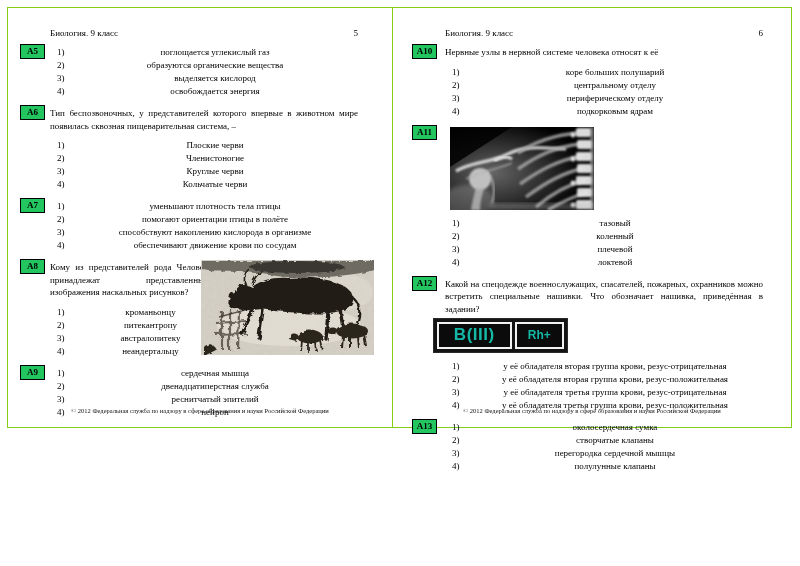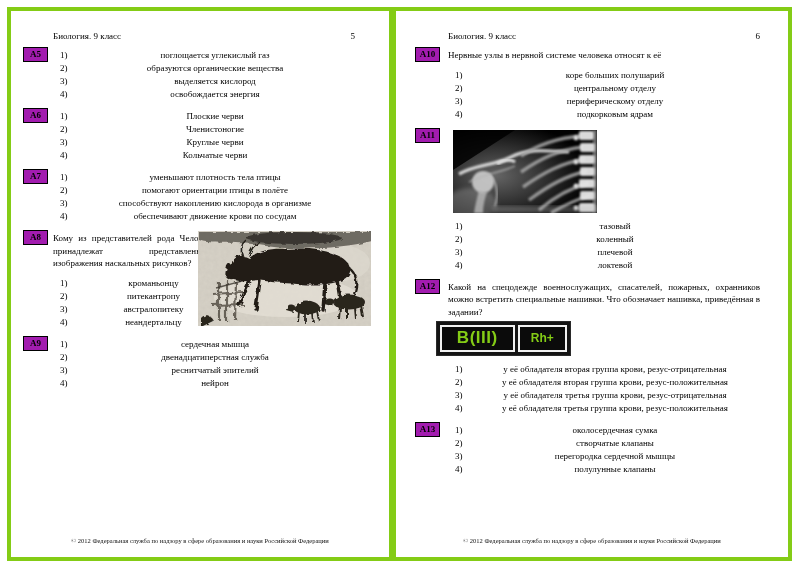--- a/index.html
+++ b/index.html
@@ -1,50 +1,50 @@
 <!DOCTYPE html>
 <html lang="ru"><head>
 <meta charset="utf-8">
 <title>Биология. 9 класс</title>
 <style>
   html,body{margin:0;padding:0;background:#fff;}
   .viewport{position:relative;width:800px;height:566px;background:#fff;overflow:hidden;
             font-family:"Liberation Serif","DejaVu Serif",serif;color:#000;}
-  .page{position:absolute;top:7px;height:554px;box-sizing:border-box;
-        border:4px solid #84cc16;background:#fff;}
+  .page{position:absolute;top:7px;height:421px;box-sizing:border-box;
+        border:1px solid #84cc16;background:#fff;}
   .page-left{left:7px;width:386px;}
   .page-right{left:392px;width:400px;}
   .page-inner{position:relative;height:100%;box-sizing:border-box;}
   .page-left  .page-inner{padding:20px 34px 0 42px;}
   .page-right .page-inner{padding:20px 28px 0 52px;}
   .page-header{display:flex;justify-content:space-between;font-size:9px;line-height:11px;margin-bottom:7px;}
   .question{position:relative;margin-bottom:9px;font-size:9px;line-height:12.5px;}
   .qbox{position:absolute;top:-2px;border:1px solid #000;font-weight:bold;text-align:center;
-        min-width:17px;padding:1px 3px;line-height:11px;background:#a21caf;font-size:9px;}
+        min-width:17px;padding:1px 3px;line-height:11px;background:#22c55e;font-size:9px;}
   .page-left  .qbox{left:-30px;}
   .page-right .qbox{left:-33px;font-family:Liberation Serif, serif;}
   .qtext{text-align:justify;}
   .options{margin-top:7px;padding-left:7px;}
   .opt{display:flex;line-height:13px;}
   .opt-num{flex:none;width:15px;}
   .opt-text{flex:auto;text-align:center;}
   .page-footer{position:absolute;left:0;right:0;bottom:13px;text-align:center;font-size:6.5px;color:#111;}
   
   .q-cave .qtext{width:158px;}
   .q-cave .options{width:172px;}
   .cave-img{position:absolute;top:-1px;right:-16px;width:173px;height:95px;}
   .cave-img svg,.xray-img svg{display:block;width:100%;height:100%;}
   
   .xray-img{margin:5px 0 5px 5px;width:144px;height:83px;}
   
   .patch-wrap{margin:3px 0 4px -12px;}
   .patch{display:inline-flex;gap:3px;background:#141414;padding:3px;border:1px solid #2a2a2a;
          box-sizing:border-box;height:35px;width:135px;}
   .patch-seg{display:flex;align-items:center;justify-content:center;border:2px solid #f2f2f2;
-             background:#0b0b0b;color:#84cc16;box-sizing:border-box;
+             background:#0b0b0b;color:#14b8a6;box-sizing:border-box;
              font-family:"Liberation Sans","DejaVu Sans",sans-serif;font-weight:bold;}
   .patch-group{flex:1.55;font-size:17px;letter-spacing:.5px;}
   .patch-rh{flex:1;font-size:12px;}
 </style>
 </head>
 <body>
 
 <div class="viewport">
 
   <section class="page page-left">
@@ -70,20 +70,21 @@
                 <span class="opt-text">выделяется кислород</span>
               </div>
               <div class="opt">
                 <span class="opt-num">4)</span>
                 <span class="opt-text">освобождается энергия</span>
               </div>
             </div>
           </div>
           <div class="question">
             <span class="qbox">А6</span>
+            <div class="qtext">Тип беспозвоночных, у представителей которого впервые в животном мире появилась сквозная пищеварительная система, –</div>
             <div class="options">
               <div class="opt">
                 <span class="opt-num">1)</span>
                 <span class="opt-text">Плоские черви</span>
               </div>
               <div class="opt">
                 <span class="opt-num">2)</span>
                 <span class="opt-text">Членистоногие</span>
               </div>
               <div class="opt">

